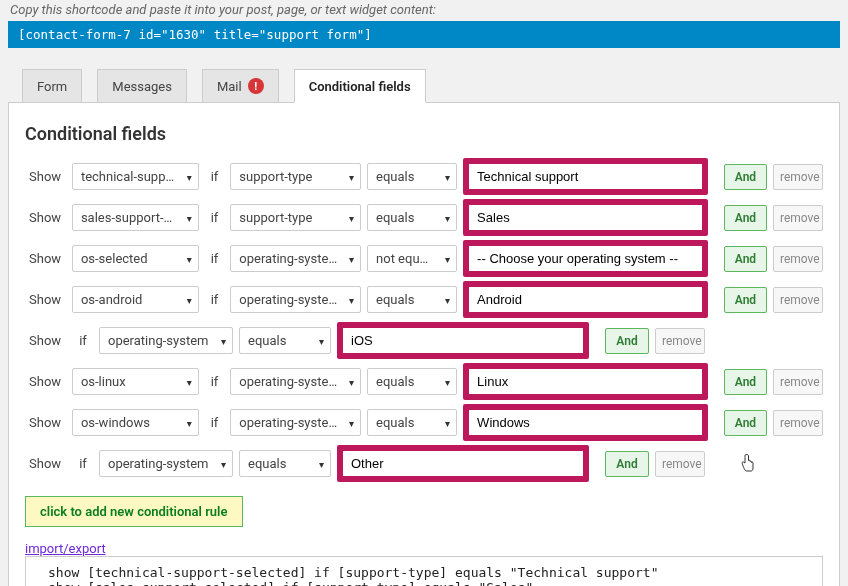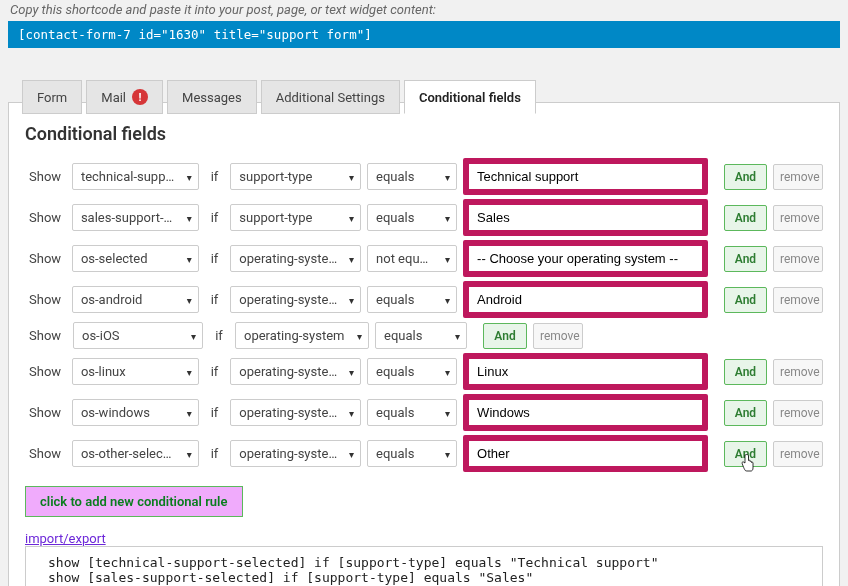--- a/index.html
+++ b/index.html
@@ -28,25 +28,25 @@
   }
   .tabs {
     margin: 20px 8px 0 8px;
     display: flex;
     gap: 0;
     border-bottom: 1px solid #ccc;
     padding-left: 14px;
   }
   .tab {
     position: relative;
-    top: 12px;
+    top: 1px;
     background: #e5e5e5;
     border: 1px solid #ccc;
     padding: 8px 14px;
-    margin-right: 4px;
+    margin-right: 15px;
     cursor: pointer;
     color: #444;
     display: flex;
     align-items: center;
     gap: 6px;
   }
   .tab.active {
     background: #fff;
     border-bottom: 1px solid #fff;
     font-weight: 600;
@@ -141,21 +141,21 @@
     color: #888;
     font-size: 12px;
     padding: 5px 6px;
     border-radius: 2px;
     cursor: pointer;
     width: 50px;
     text-align: center;
   }
   .btn-add {
     display: inline-block;
-    background: #f0abfc;
+    background: #fef9c3;
     border: 1px solid #5cb85c;
     color: #0a7d1e;
     font-weight: 600;
     padding: 7px 14px;
     margin-top: 10px;
     cursor: pointer;
     font-size: 13px;
   }
   .link-ie {
     display: inline-block;
@@ -187,29 +187,26 @@
 <body>
 
 <div class="top-hint">Copy this shortcode and paste it into your post, page, or text widget content:</div>
 <div class="shortcode-bar">[contact-form-7 id="1630" title="support form"]</div>
 
 <div class="tabs">
   <div class="tab">
       <span>Form</span>
     </div>
   <div class="tab">
+      <span>Messages</span>
+    </div>
+  <div class="tab">
     <span>Mail</span>
     <span class="warn-badge">!</span>
   </div>
-  <div class="tab">
-      <span>Messages</span>
-    </div>
-  <div class="tab">
-      <span>Additional Settings</span>
-    </div>
   <div class="tab active">
       <span>Conditional fields</span>
     </div>
 </div>
 
 <div class="panel">
   <h2>Conditional fields</h2>
 
   <div id="rules-list">
       <div class="rule-row">
@@ -251,24 +248,24 @@
         <span class="lbl-if">if</span>
         <div class="sel sel-field">operating-system</div>
         <div class="sel sel-op">equals</div>
         <input class="val-input" value="Android" style="">
         <div class="spacer"></div>
         <div class="btn-and">And</div>
         <div class="btn-remove">remove</div>
       </div>
       <div class="rule-row">
         <span class="lbl-show">Show</span>
-        <div class="sel sel-group">os-iOS</div>
-        <span class="lbl-if">if</span>
-        <div class="sel sel-field">operating-system</div>
-        <div class="sel sel-op">equals</div>
+        <span class="lbl-if">if</span>
+        <div class="sel sel-field">operating-system</div>
+        <div class="sel sel-op">equals</div>
+        <input class="val-input" value="iOS" style="">
         <div class="spacer"></div>
         <div class="btn-and">And</div>
         <div class="btn-remove">remove</div>
       </div>
       <div class="rule-row">
         <span class="lbl-show">Show</span>
         <div class="sel sel-group">os-linux</div>
         <span class="lbl-if">if</span>
         <div class="sel sel-field">operating-system</div>
         <div class="sel sel-op">equals</div>
@@ -283,21 +280,20 @@
         <span class="lbl-if">if</span>
         <div class="sel sel-field">operating-system</div>
         <div class="sel sel-op">equals</div>
         <input class="val-input" value="Windows" style="">
         <div class="spacer"></div>
         <div class="btn-and">And</div>
         <div class="btn-remove">remove</div>
       </div>
       <div class="rule-row">
         <span class="lbl-show">Show</span>
-        <div class="sel sel-group">os-other-selected</div>
         <span class="lbl-if">if</span>
         <div class="sel sel-field">operating-system</div>
         <div class="sel sel-op">equals</div>
         <input class="val-input" value="Other" style="">
         <div class="spacer"></div>
         <div class="btn-and">And</div>
         <div class="btn-remove">remove</div>
       </div>
     </div>
 

